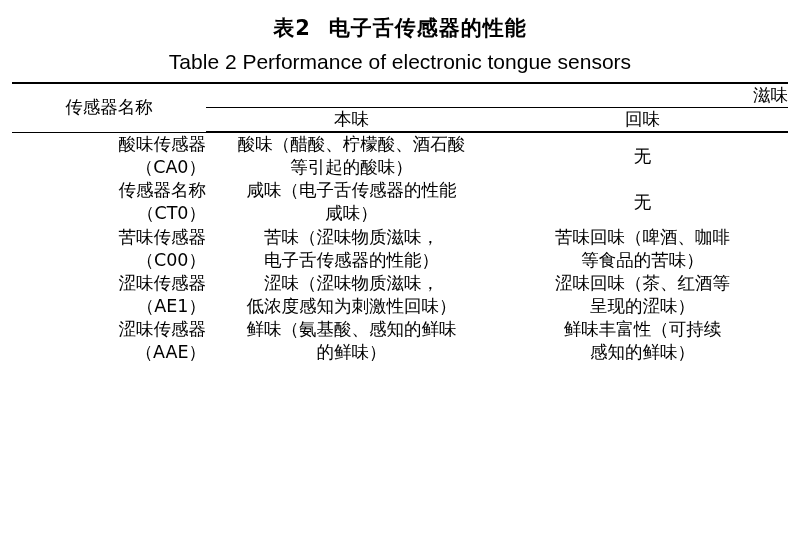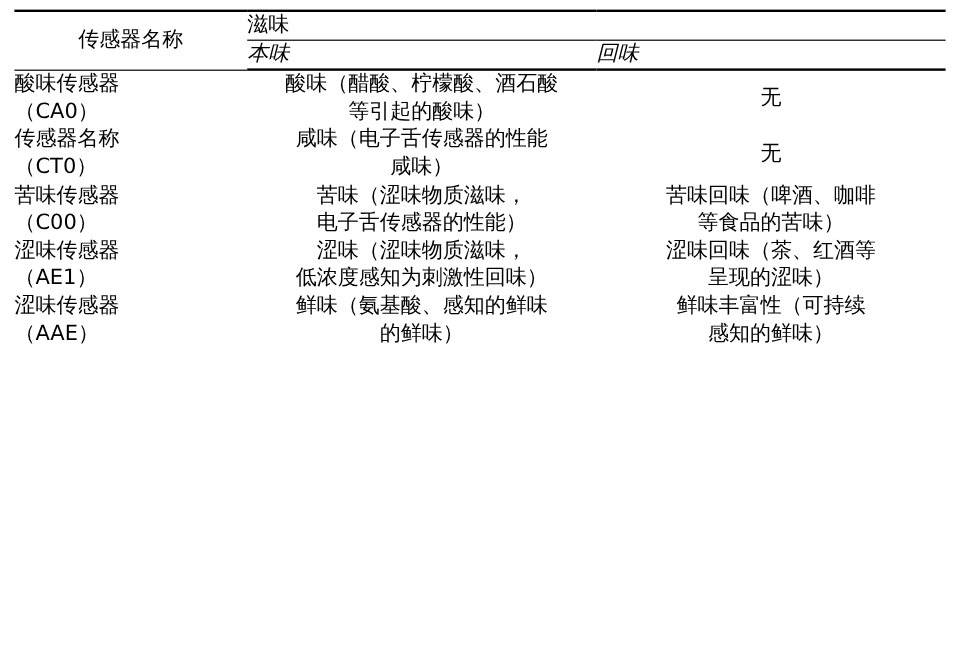--- a/index.html
+++ b/index.html
@@ -59,49 +59,52 @@
   .thin-under {
     border-bottom: 1.2px solid #000;
   }
   .hdr-name {
     width: 25%;
     text-align: center;
     vertical-align: middle;
     padding: 6px 4px 8px 4px;
   }
   .hdr-taste {
-    text-align: left;
+    text-align: right;
     padding: 8px 4px 4px 4px;
   }
   .hdr-sub {
-    text-align: left;
+    text-align: center;
     padding: 7px 4px 8px 4px;
     width: 37.5%;
-    font-style: italic;
   }
   .cell-name {
-    text-align: left;
+    text-align: right;
     vertical-align: middle;
     padding: 9px 4px 9px 4px;
   }
   .cell-body {
     text-align: center;
     vertical-align: middle;
     padding: 9px 6px 9px 6px;
   }
   .cell-line {
     display: block;
   }
 </style>
 </head>
 <body>
 
 <div class="page">
 
+  <div class="title-cn">
+    <span class="num">表2</span><span>电子舌传感器的性能</span>
+  </div>
 
+  <div class="title-en">Table 2 Performance of electronic tongue sensors</div>
 
   <table class="tbl">
     <tbody>
         <tr class="rule-top">
       <td class="hdr-name thin-under" rowspan="2">传感器名称</td>
       <td class="hdr-taste thin-under" colspan="2">滋味</td>
     </tr>
     <tr class="rule-bottom">
       <td class="hdr-sub">本味</td>
       <td class="hdr-sub">回味</td>

